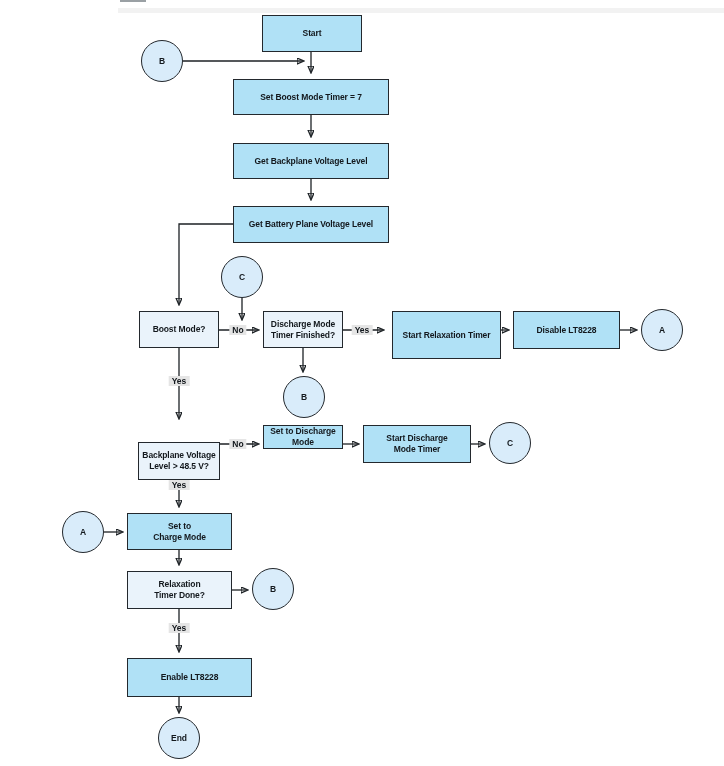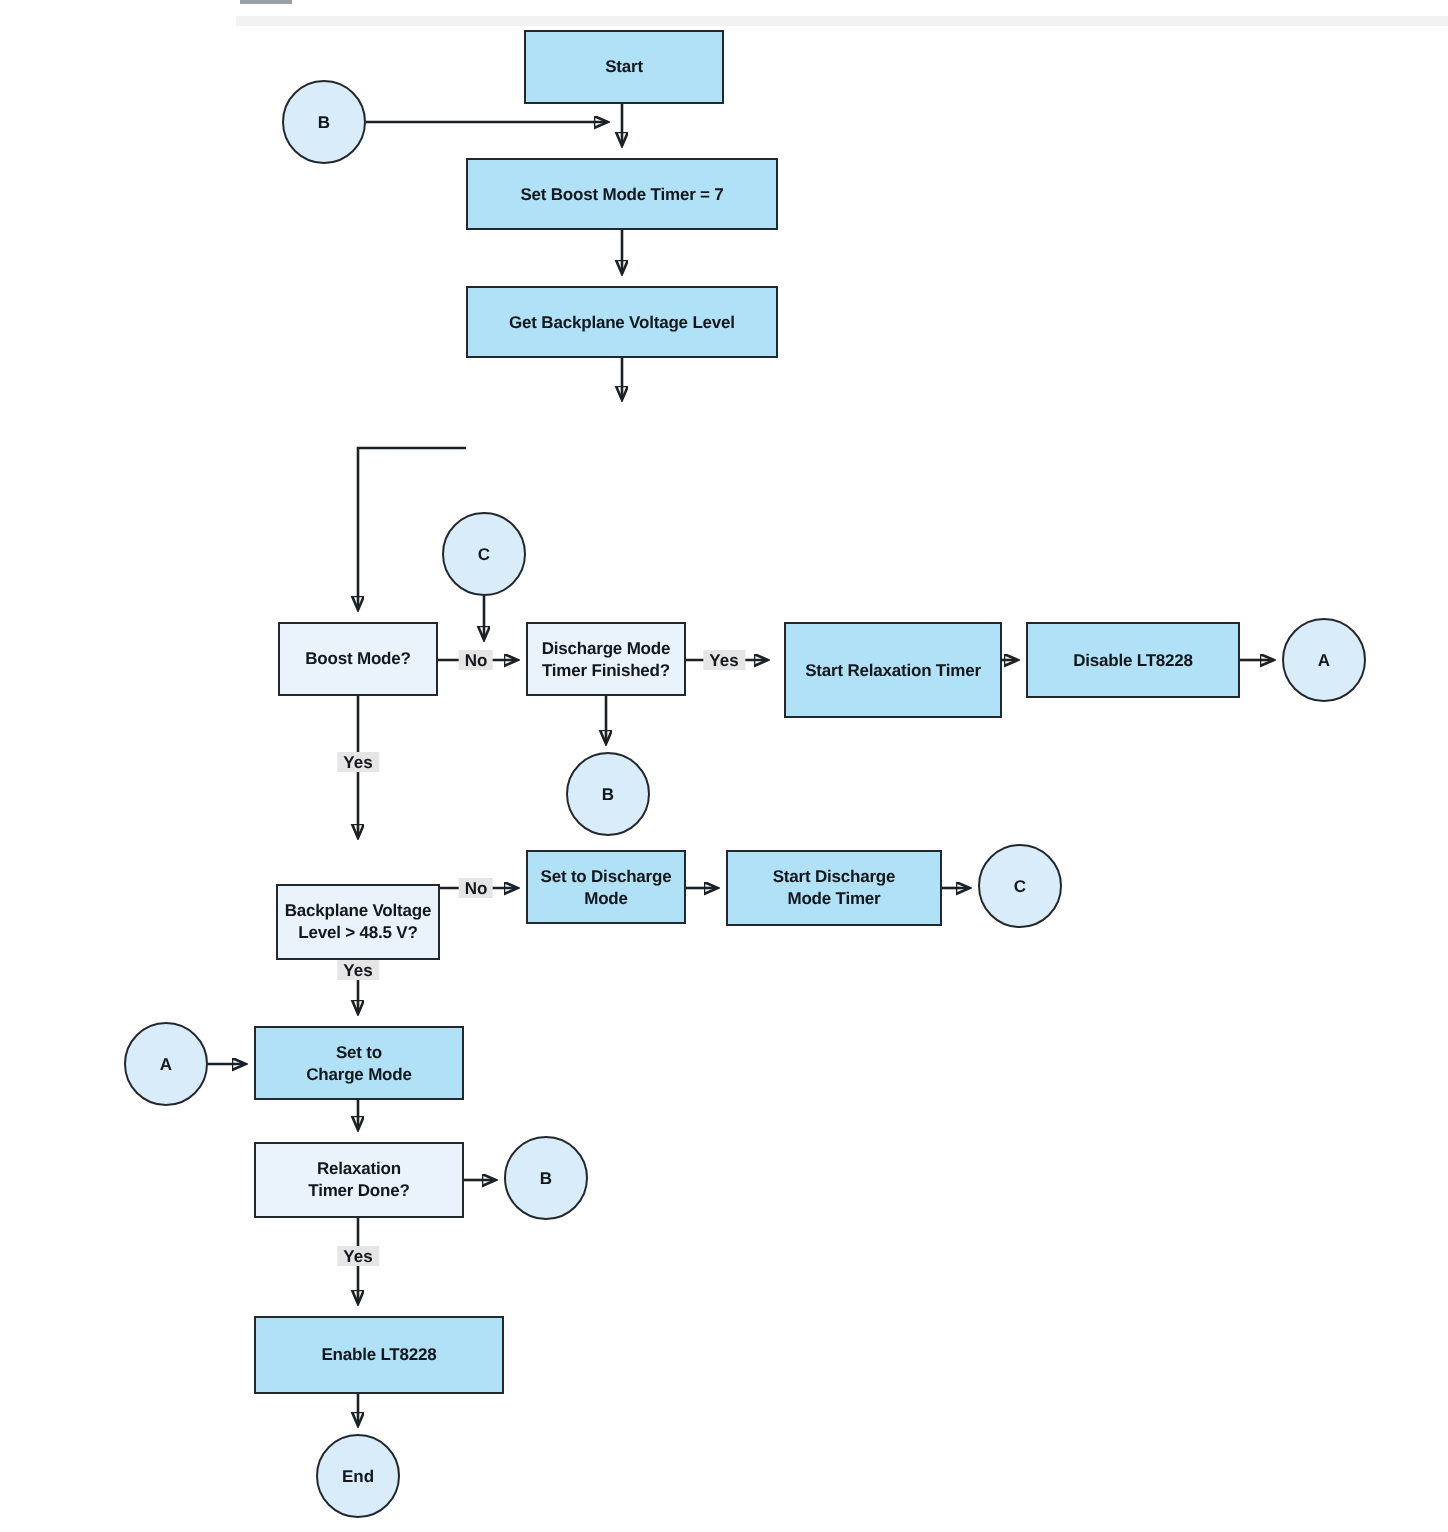--- a/index.html
+++ b/index.html
@@ -75,20 +75,23 @@
   </div>
 
   <div class="node process" style="left:233px;top:79px;width:156px;height:36px">
     <span class="node-text">Set Boost Mode Timer = 7</span>
   </div>
 
   <div class="node process" style="left:233px;top:143px;width:156px;height:36px">
     <span class="node-text">Get Backplane Voltage Level</span>
   </div>
 
+  <div class="node process" style="left:233px;top:206px;width:156px;height:37px">
+    <span class="node-text">Get Battery Plane Voltage Level</span>
+  </div>
 
   <div class="node decision" style="left:139px;top:311px;width:80px;height:37px">
     <span class="node-text">Boost Mode?</span>
   </div>
 
   <div class="node decision" style="left:263px;top:311px;width:80px;height:37px">
     <span class="node-text">Discharge Mode
 Timer Finished?</span>
   </div>
 
@@ -98,21 +101,21 @@
 
   <div class="node process" style="left:513px;top:311px;width:107px;height:38px">
     <span class="node-text">Disable LT8228</span>
   </div>
 
   <div class="node decision" style="left:138px;top:442px;width:82px;height:38px">
     <span class="node-text">Backplane Voltage
 Level &gt; 48.5 V?</span>
   </div>
 
-  <div class="node process" style="left:263px;top:425px;width:80px;height:37px">
+  <div class="node process" style="left:263px;top:425px;width:80px;height:24px">
     <span class="node-text">Set to Discharge
 Mode</span>
   </div>
 
   <div class="node process" style="left:363px;top:425px;width:108px;height:38px">
     <span class="node-text">Start Discharge
 Mode Timer</span>
   </div>
 
   <div class="node process" style="left:127px;top:513px;width:105px;height:37px">

